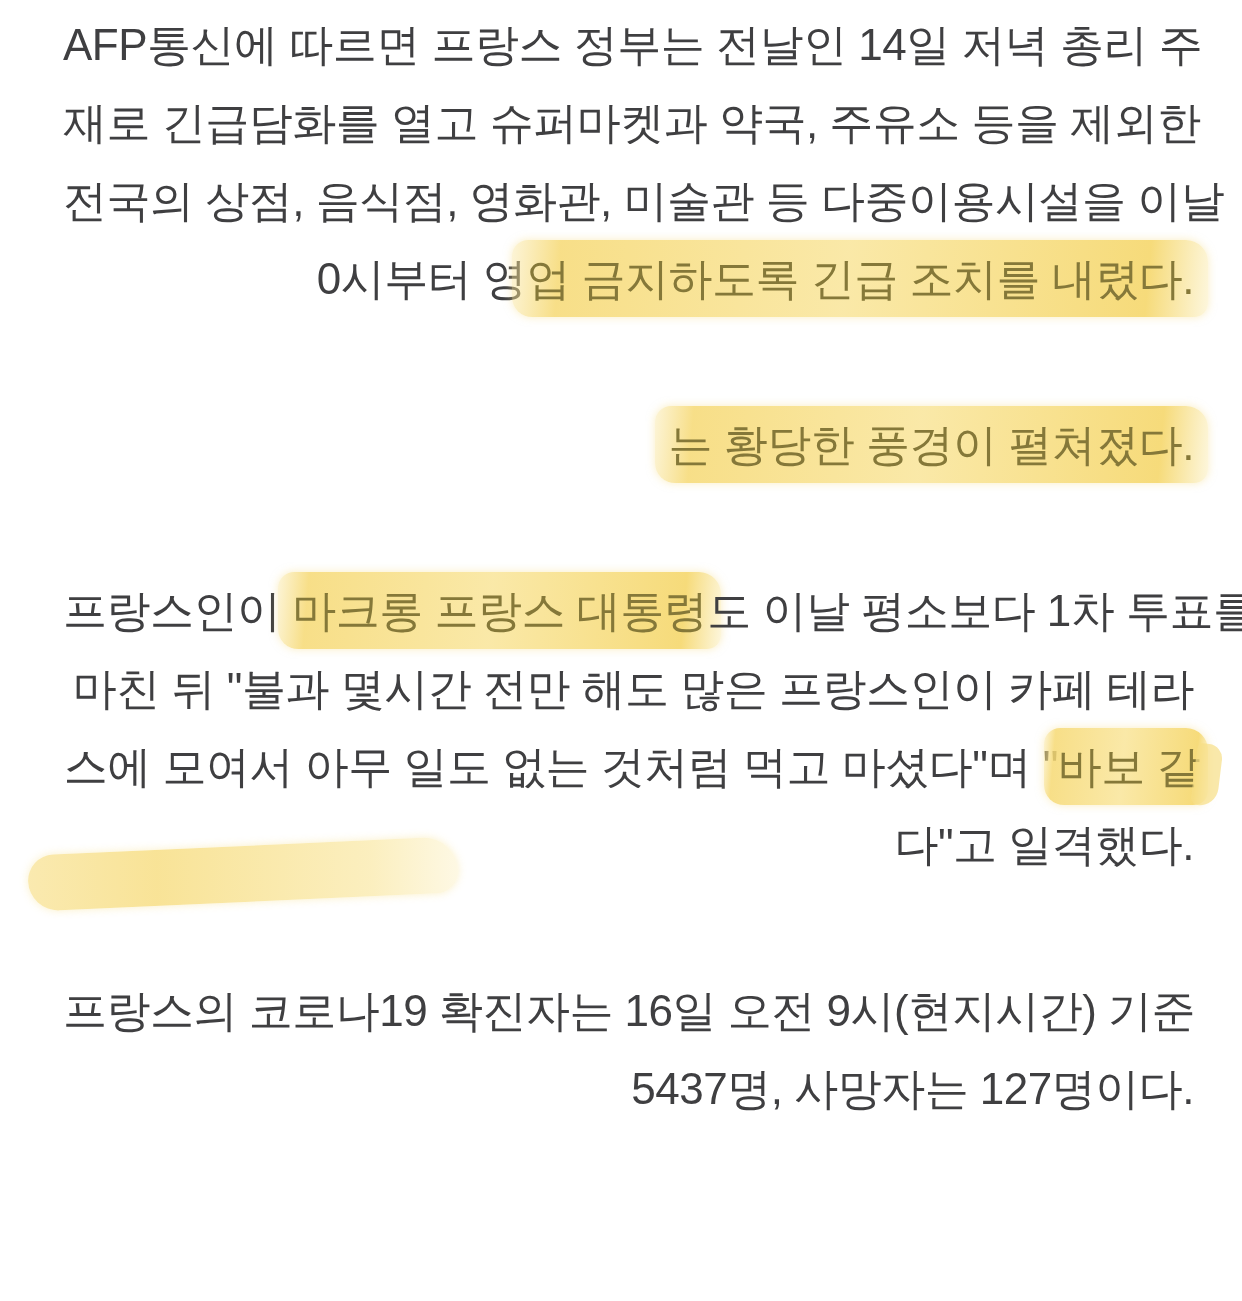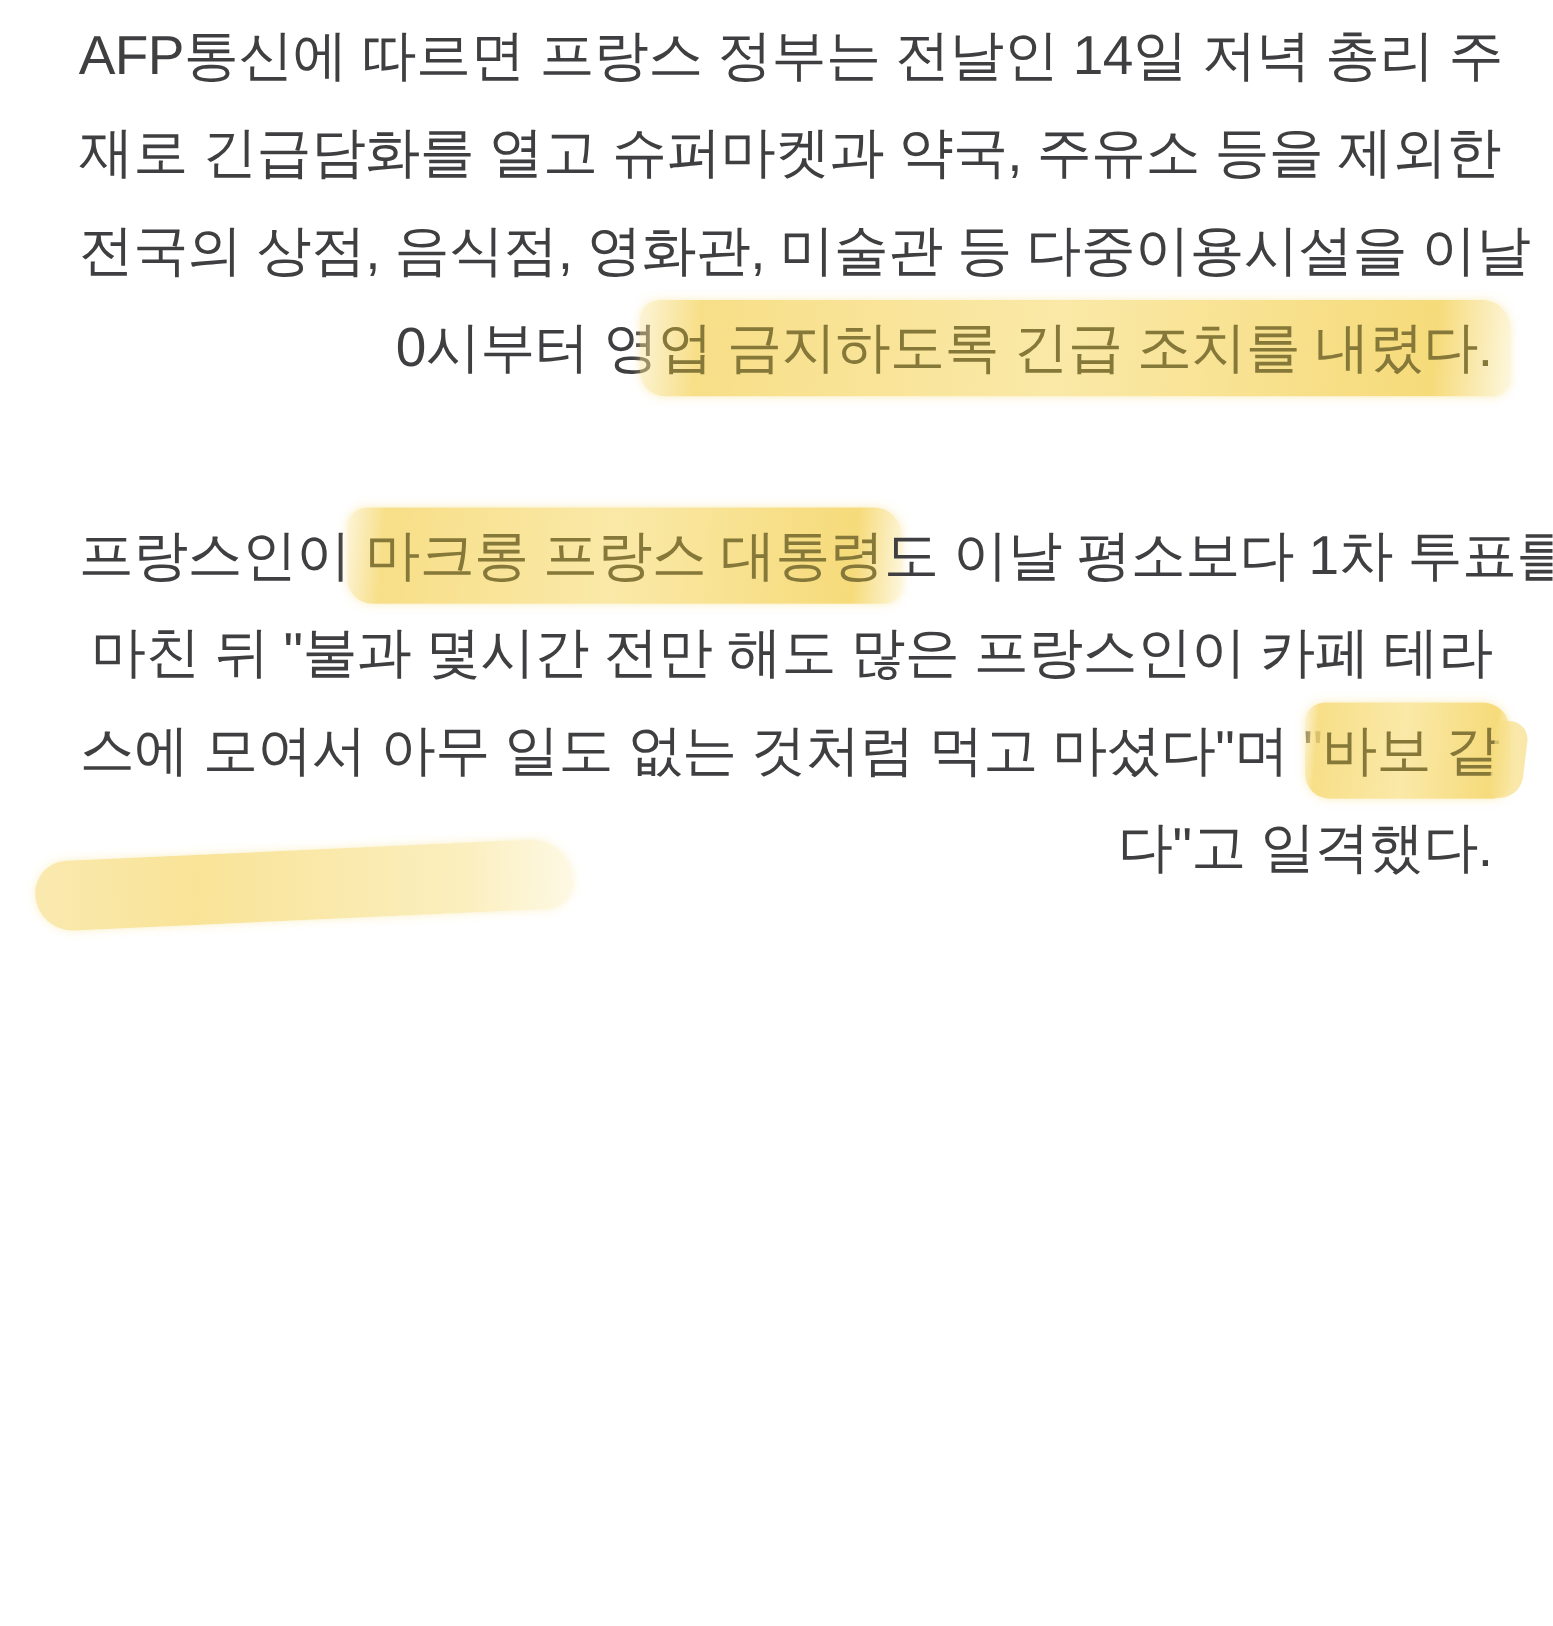--- a/index.html
+++ b/index.html
@@ -81,22 +81,25 @@
 <body style="--text: #3F3F41; --hl-text: #857839; background: rgb(255, 255, 255);">
 
 <div>
     <div class="para p0">
       <div class="line l0"><span class="seg">AFP통신에 따르면 프랑스 정부는 전날인 14일 저녁 총리 주</span></div>
       <div class="line l1"><span class="seg">재로 긴급담화를 열고 슈퍼마켓과 약국, 주유소 등을 제외한</span></div>
       <div class="line l2"><span class="seg">전국의 상점, 음식점, 영화관, 미술관 등 다중이용시설을 이날</span></div>
       <div class="line l3"><span class="seg">0시부터 영</span><span class="seg hl">업 금지하도록 긴급 조치를 내렸다.</span></div>
     </div>
     <div class="para p1">
+      <div class="line l2"><span class="seg hl">는 황당한 풍경이 펼쳐졌다.</span></div>
     </div>
     <div class="para p2">
       <div class="line l0"><span class="seg">프랑스인이 </span><span class="seg hl">마크롱 프랑스 대통령</span><span class="seg">도 이날 평소보다 1차 투표를</span></div>
       <div class="line l1"><span class="seg">마친 뒤 "불과 몇시간 전만 해도 많은 프랑스인이 카페 테라</span></div>
       <div class="line l2"><span class="seg">스에 모여서 아무 일도 없는 것처럼 먹고 마셨다"며 "</span><span class="seg hl">바보 같</span></div>
       <div class="line l3 understroke"><span class="seg">다"고 일격했다.</span></div>
     </div>
     <div class="para p3">
+      <div class="line l0"><span class="seg">프랑스의 코로나19 확진자는 16일 오전 9시(현지시간) 기준</span></div>
+      <div class="line l1"><span class="seg">5437명, 사망자는 127명이다.</span></div>
     </div>
   </div>
 
 </body></html>

